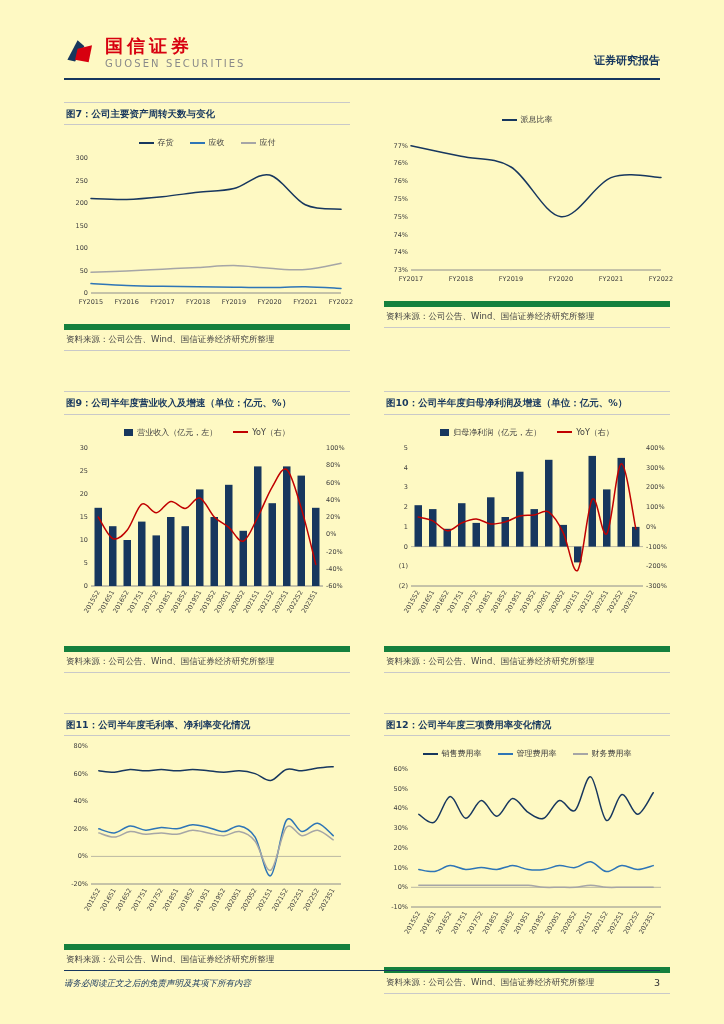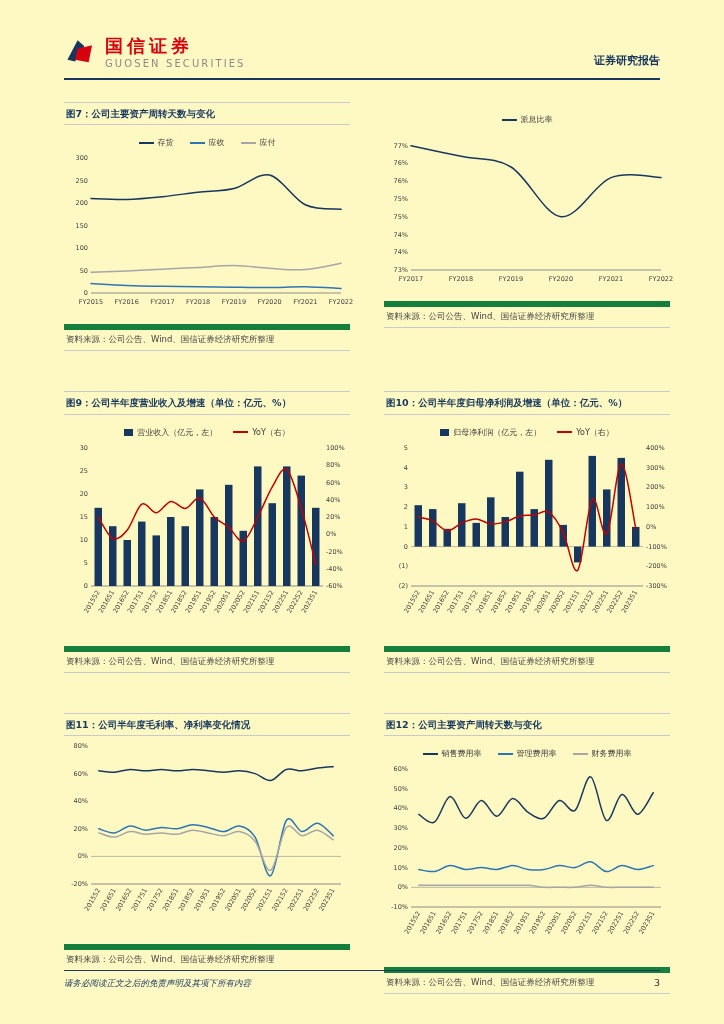--- a/index.html
+++ b/index.html
@@ -285,21 +285,21 @@
           <text transform="translate(253.6,151) rotate(-60)" text-anchor="end" dy="0.3em">2022S2</text>
           <text transform="translate(269.2,151) rotate(-60)" text-anchor="end" dy="0.3em">2023S1</text>
           <path d="M34.8 32.8 C 37.4 33 45.2 34.4 50.4 34.2 C 55.6 34 60.9 31.7 66.1 31.5 C 71.3 31.3 76.5 32.8 81.7 32.8 C 86.9 32.8 92.1 31.5 97.3 31.5 C 102.5 31.5 107.7 32.8 112.9 32.8 C 118.1 32.8 123.4 31.5 128.6 31.5 C 133.8 31.5 139 32.3 144.2 32.8 C 149.4 33.3 154.6 34.2 159.8 34.2 C 165 34.2 170.2 32.6 175.4 32.8 C 180.6 33 185.9 34 191.1 35.6 C 196.3 37.2 201.5 43.2 206.7 42.5 C 211.9 41.8 217.1 33.1 222.3 31.5 C 227.5 29.9 232.7 33 237.9 32.8 C 243.1 32.6 248.4 30.8 253.6 30.1 C 258.8 29.4 266.6 28.9 269.2 28.7" fill="none" stroke="#17375E" stroke-width="1.5" stroke-linejoin="round" stroke-linecap="round"></path>
           <path d="M34.8 90.8 C 37.4 91.5 45.2 95.4 50.4 94.9 C 55.6 94.4 60.9 88.5 66.1 88 C 71.3 87.6 76.5 92 81.7 92.2 C 86.9 92.4 92.1 89.6 97.3 89.4 C 102.5 89.2 107.7 91.3 112.9 90.8 C 118.1 90.4 123.4 86.9 128.6 86.7 C 133.8 86.5 139 88.3 144.2 89.4 C 149.4 90.6 154.6 93.8 159.8 93.6 C 165 93.4 170.2 87.1 175.4 88 C 180.6 88.9 185.9 90.8 191.1 99.1 C 196.3 107.4 201.5 140.5 206.7 137.7 C 211.9 134.9 217.1 89.9 222.3 82.5 C 227.5 75.2 232.7 93.1 237.9 93.6 C 243.1 94.1 248.4 84.6 253.6 85.3 C 258.8 86 266.6 95.6 269.2 97.7" fill="none" stroke="#2E75B6" stroke-width="1.5" stroke-linejoin="round" stroke-linecap="round"></path>
           <path d="M34.8 94.9 C 37.4 95.6 45.2 99.3 50.4 99.1 C 55.6 98.9 60.9 94.1 66.1 93.6 C 71.3 93.1 76.5 96.1 81.7 96.3 C 86.9 96.5 92.1 94.9 97.3 94.9 C 102.5 94.9 107.7 96.8 112.9 96.3 C 118.1 95.9 123.4 92.4 128.6 92.2 C 133.8 92 139 94 144.2 94.9 C 149.4 95.8 154.6 97.9 159.8 97.7 C 165 97.5 170.2 92.7 175.4 93.6 C 180.6 94.5 185.9 96.8 191.1 103.2 C 196.3 109.6 201.5 134.5 206.7 132.2 C 211.9 129.9 217.1 95.2 222.3 89.4 C 227.5 83.7 232.7 97.2 237.9 97.7 C 243.1 98.2 248.4 91.5 253.6 92.2 C 258.8 92.9 266.6 100.2 269.2 101.8" fill="none" stroke="#A6A6A6" stroke-width="1.5" stroke-linejoin="round" stroke-linecap="round"></path>
         </svg>
       <div class="fig-source">资料来源：公司公告、Wind、国信证券经济研究所整理</div>
     </section>
 
     <section class="figure">
-      <div class="fig-title">图12：公司主要资产周转天数与变化</div>
+      <div class="fig-title">图12：公司半年度三项费用率变化情况</div>
       <div class="legend" id="legend-5">
           <span class="lg-item">
             <span class="lg-line" style="background: rgb(23, 55, 94);"></span>
             <span>销售费用率</span>
           </span>
           <span class="lg-item">
             <span class="lg-line" style="background: rgb(46, 117, 182);"></span>
             <span>管理费用率</span>
           </span>
           <span class="lg-item">

